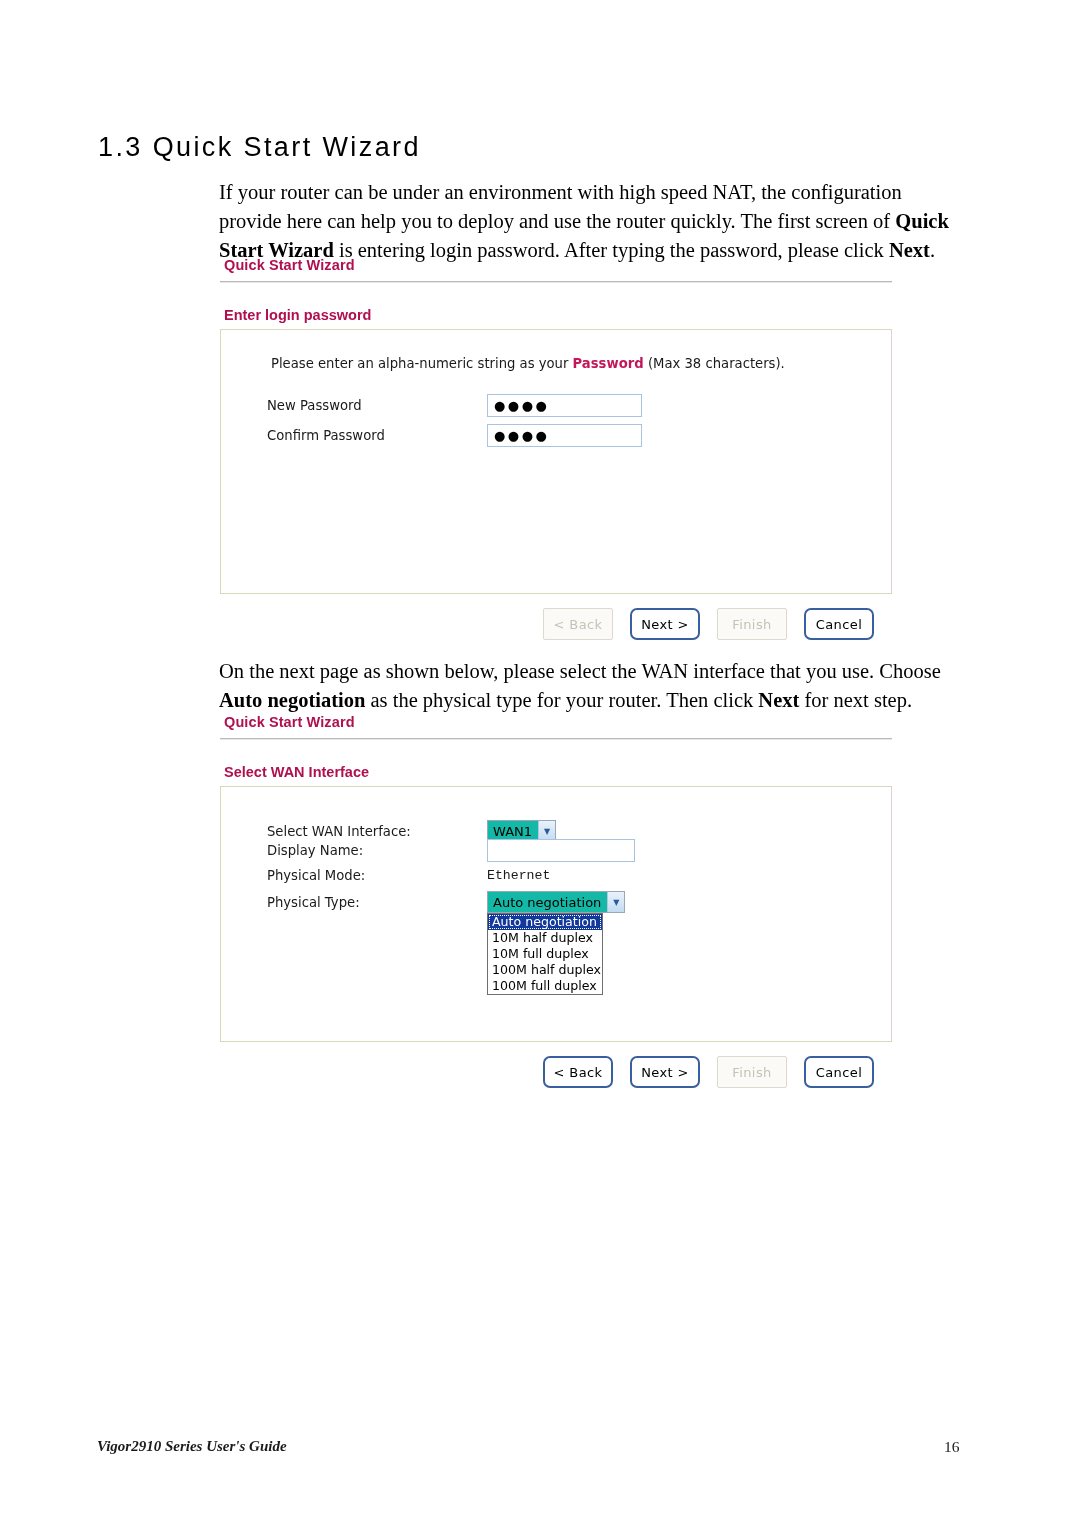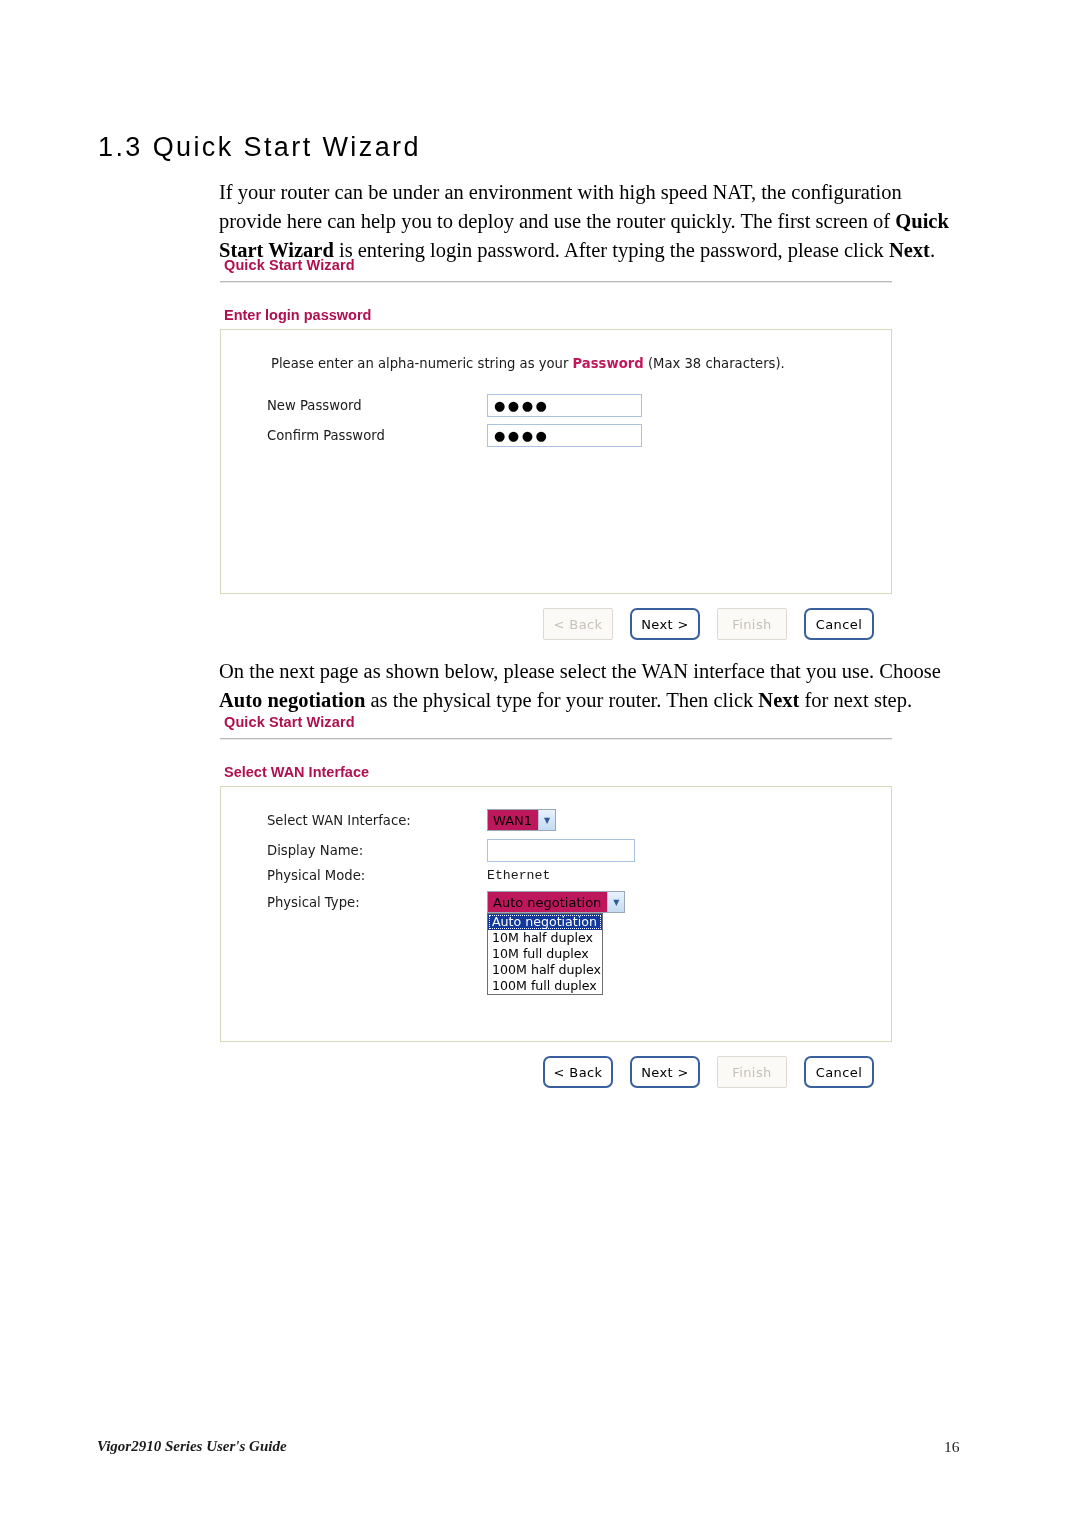--- a/index.html
+++ b/index.html
@@ -134,21 +134,21 @@
     font-size: 13px;
     line-height: 1;
     color: #000;
   }
   .txt-input.wide { width: 148px; }
 
   
   .sel {
     height: 22px;
     border: 1px solid #9aa7bb;
-    background: #be185d;
+    background: #14b8a6;
     display: inline-flex;
     align-items: stretch;
     font-family: "DejaVu Sans", sans-serif;
     font-size: 13px;
     color: #000;
   }
   .sel .sel-val {
     padding: 0 6px 0 5px;
     display: flex;
     align-items: center;
@@ -297,21 +297,21 @@
     <span>On the next page as shown below, please select the WAN interface that you use. Choose </span><b>Auto negotiation</b><span> as the physical type for your router. Then click </span><b>Next</b><span> for next step.</span>
   </div>
 
   <div class="wizard" id="wizard2">
     <div class="wiz-title">Quick Start Wizard</div>
     <div class="wiz-rule"></div>
     <div class="wiz-sub">Select WAN Interface</div>
 
     <div class="wiz-panel">
 
-      <div class="form-row" style="top:22px;">
+      <div class="form-row" style="top:33px;">
         <div class="form-label">Select WAN Interface:</div>
         <div class="sel">
           <span class="sel-val">WAN1</span>
           <span class="sel-arrow">▼</span>
         </div>
       </div>
 
       <div class="form-row" style="top:52px;">
         <div class="form-label">Display Name:</div>
         <div class="txt-input wide">

